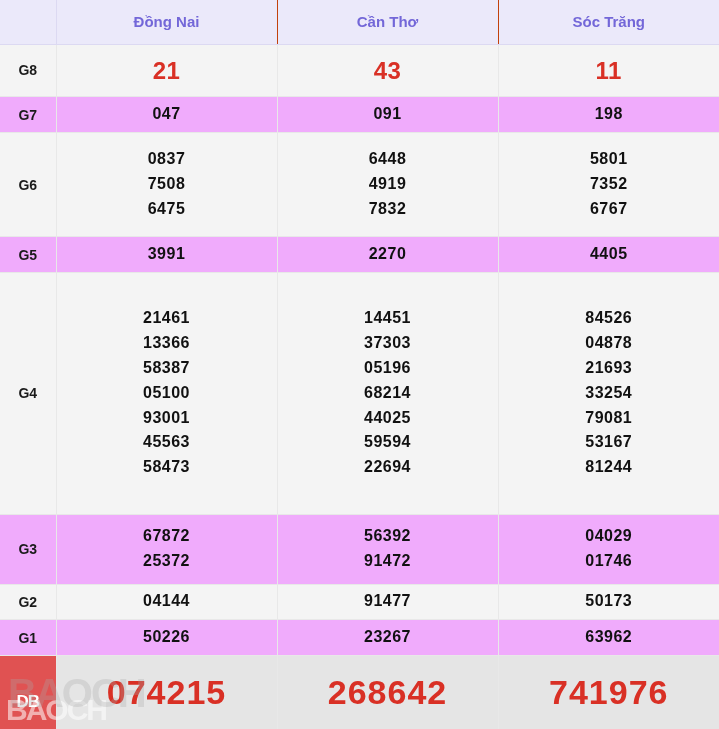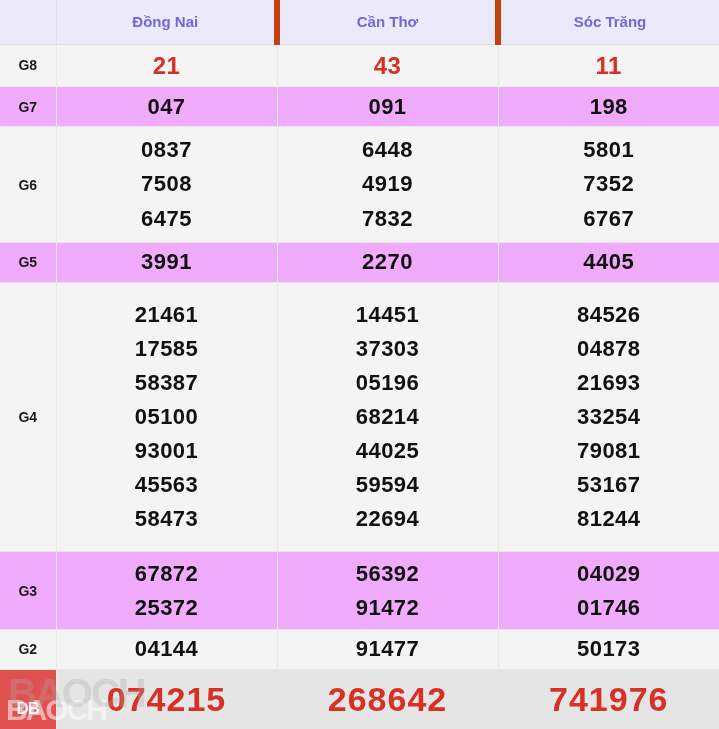--- a/index.html
+++ b/index.html
@@ -20,21 +20,21 @@
   #lottery-table col.c-label { width: 56px; }
   #lottery-table col.c-prov  { width: 221px; }
 
   thead th {
     background: #ebe9fa;
     color: #7367d8;
     font-size: 15px;
     font-weight: bold;
     height: 44px;
     text-align: center;
-    border-right: 6px solid #c2410c;
+    border-right: 1px solid #c2410c;
     border-bottom: 1px solid #dcd9f2;
     vertical-align: middle;
   }
   thead th.blank-head { border-right: 1px solid #dcd9f2; }
   thead th:last-child { border-right: none; }
 
   tbody td {
     text-align: center;
     vertical-align: middle;
     border-right: 1px solid #e8e8e8;
@@ -46,21 +46,21 @@
   td.label-cell {
     font-size: 14px;
     font-weight: bold;
     color: #1a1a1a;
     background: inherit;
   }
   tr.odd td { background: #f4f4f4; margin-left: 31px; }
   tr.even td { background: #f0abfc; }
 
   td.num-cell {
-    font-size: 22px;
+    font-size: 16px;
     font-weight: bold;
     letter-spacing: 0.5px;
     line-height: 1.55;
     font-family: "Liberation Sans", sans-serif;
   }
   td.num-cell .num-line { display: block; }
 
   tr.g8-row td.num-cell { color: #d93025; font-size: 24px; }
 
   tr.special-row td { border-bottom: none; background: #e5e5e5; }
@@ -190,21 +190,21 @@
         </td>
       <td class="num-cell">
           <span class="num-line">4405</span>
         </td>
     </tr>
 
     <tr class="odd">
       <td class="label-cell">G4</td>
       <td class="num-cell">
         <span class="num-line">21461</span>
-        <span class="num-line">17585</span>
+        <span class="num-line">13366</span>
         <span class="num-line">58387</span>
         <span class="num-line">05100</span>
         <span class="num-line">93001</span>
         <span class="num-line">45563</span>
         <span class="num-line">58473</span>
       </td>
       <td class="num-cell">
         <span class="num-line">14451</span>
         <span class="num-line">37303</span>
         <span class="num-line">05196</span>
@@ -246,20 +246,32 @@
           <span class="num-line">04144</span>
         </td>
       <td class="num-cell">
           <span class="num-line">91477</span>
         </td>
       <td class="num-cell">
           <span class="num-line">50173</span>
         </td>
     </tr>
 
+    <tr class="even">
+      <td class="label-cell">G1</td>
+      <td class="num-cell">
+          <span class="num-line">50226</span>
+        </td>
+      <td class="num-cell">
+          <span class="num-line">23267</span>
+        </td>
+      <td class="num-cell">
+          <span class="num-line">63962</span>
+        </td>
+    </tr>
 
     <tr class="special-row">
       <td class="badge-cell">
         <span class="badge-logo">DB</span>
         <span class="watermark">BAOCH</span>
       </td>
       <td class="num-cell">
           <span class="num-line">074215</span>
         </td>
       <td class="num-cell">

